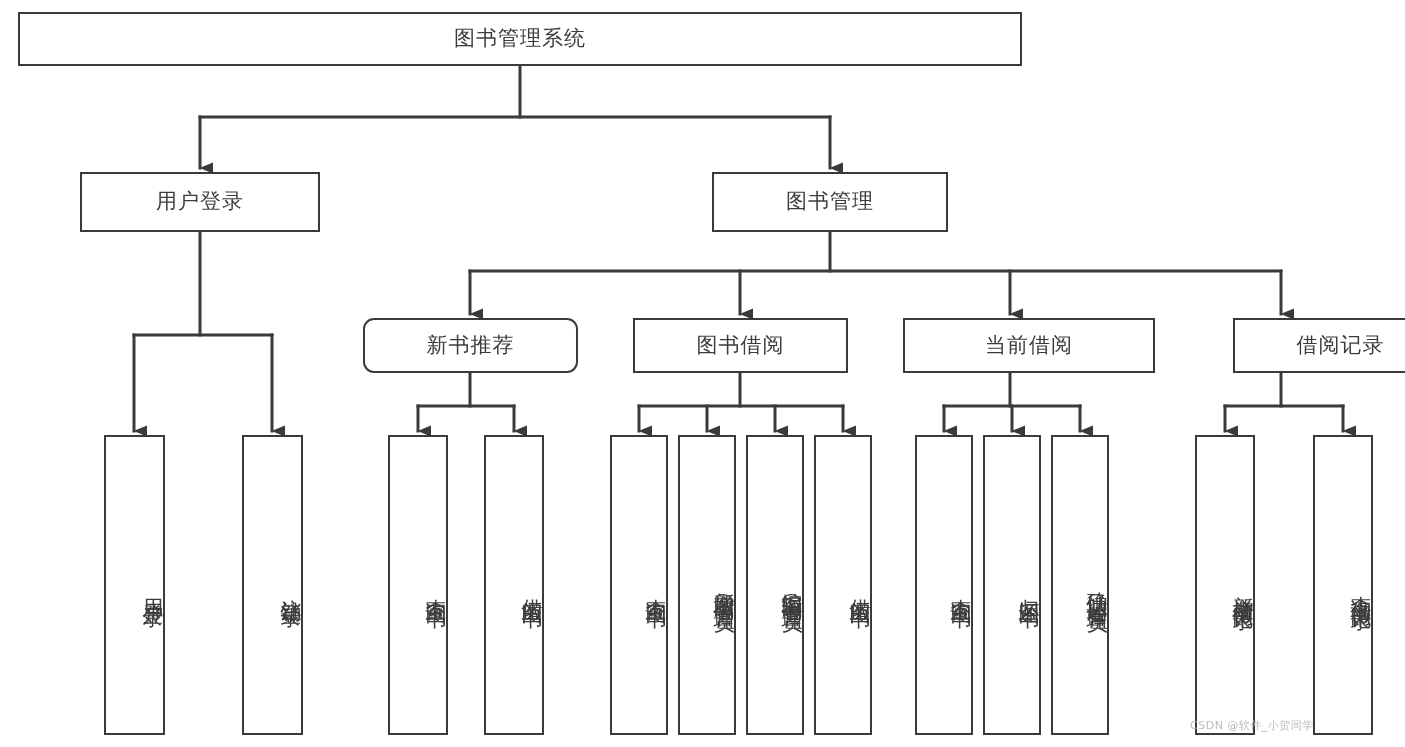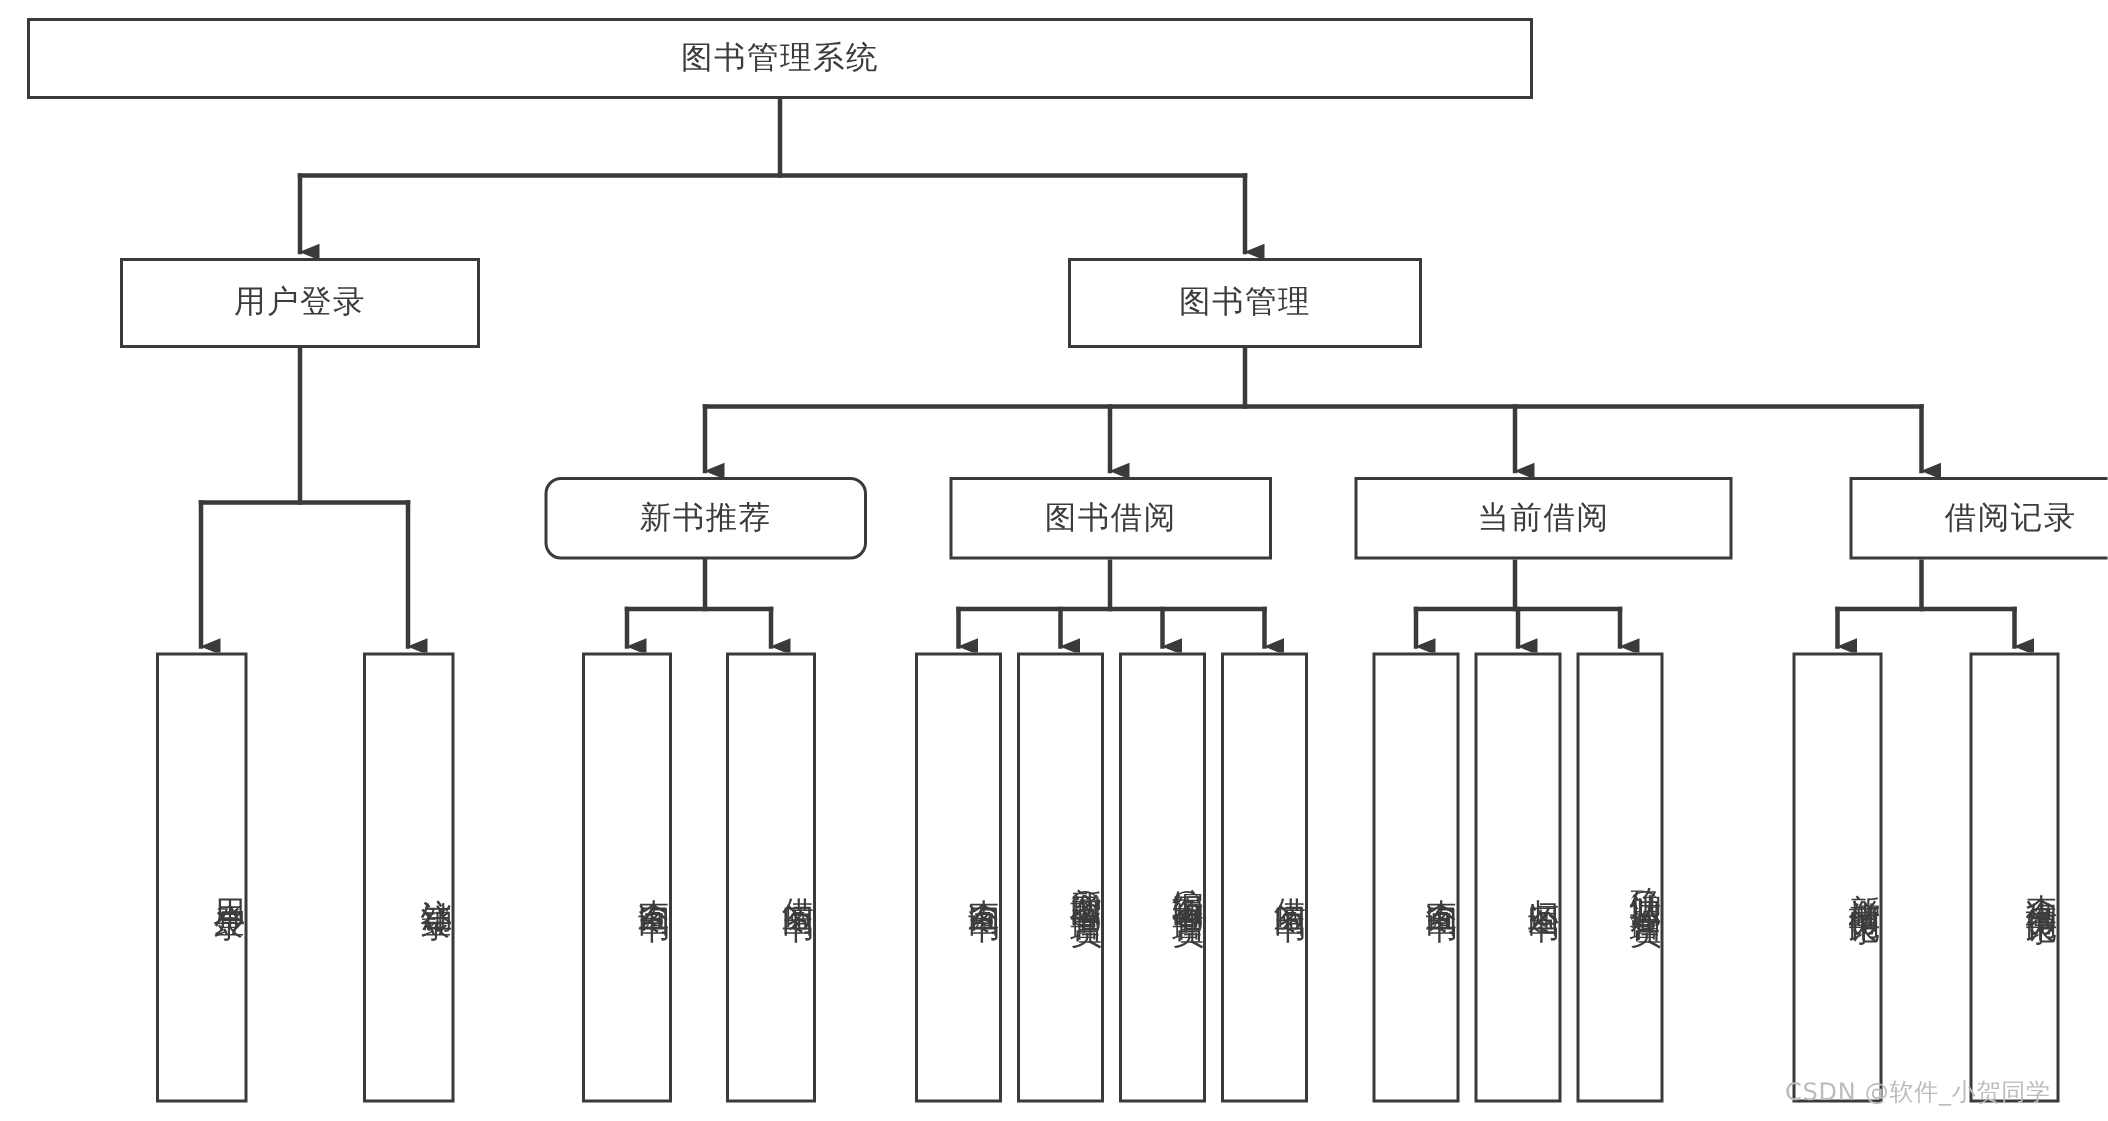--- a/index.html
+++ b/index.html
@@ -53,21 +53,21 @@
     line-height: 1.0;
   }
   .node.vert .vlabel {
     writing-mode: vertical-rl;
     text-orientation: upright;
     display: block;
   }
   .watermark {
     position: absolute;
     color: #bcbcbc;
-    font-size: 16px;
+    font-size: 11px;
     letter-spacing: 0.5px;
     white-space: nowrap;
     user-select: none;
   }
 </style>
 </head>
 <body>
 
 <div id="canvas">
 

